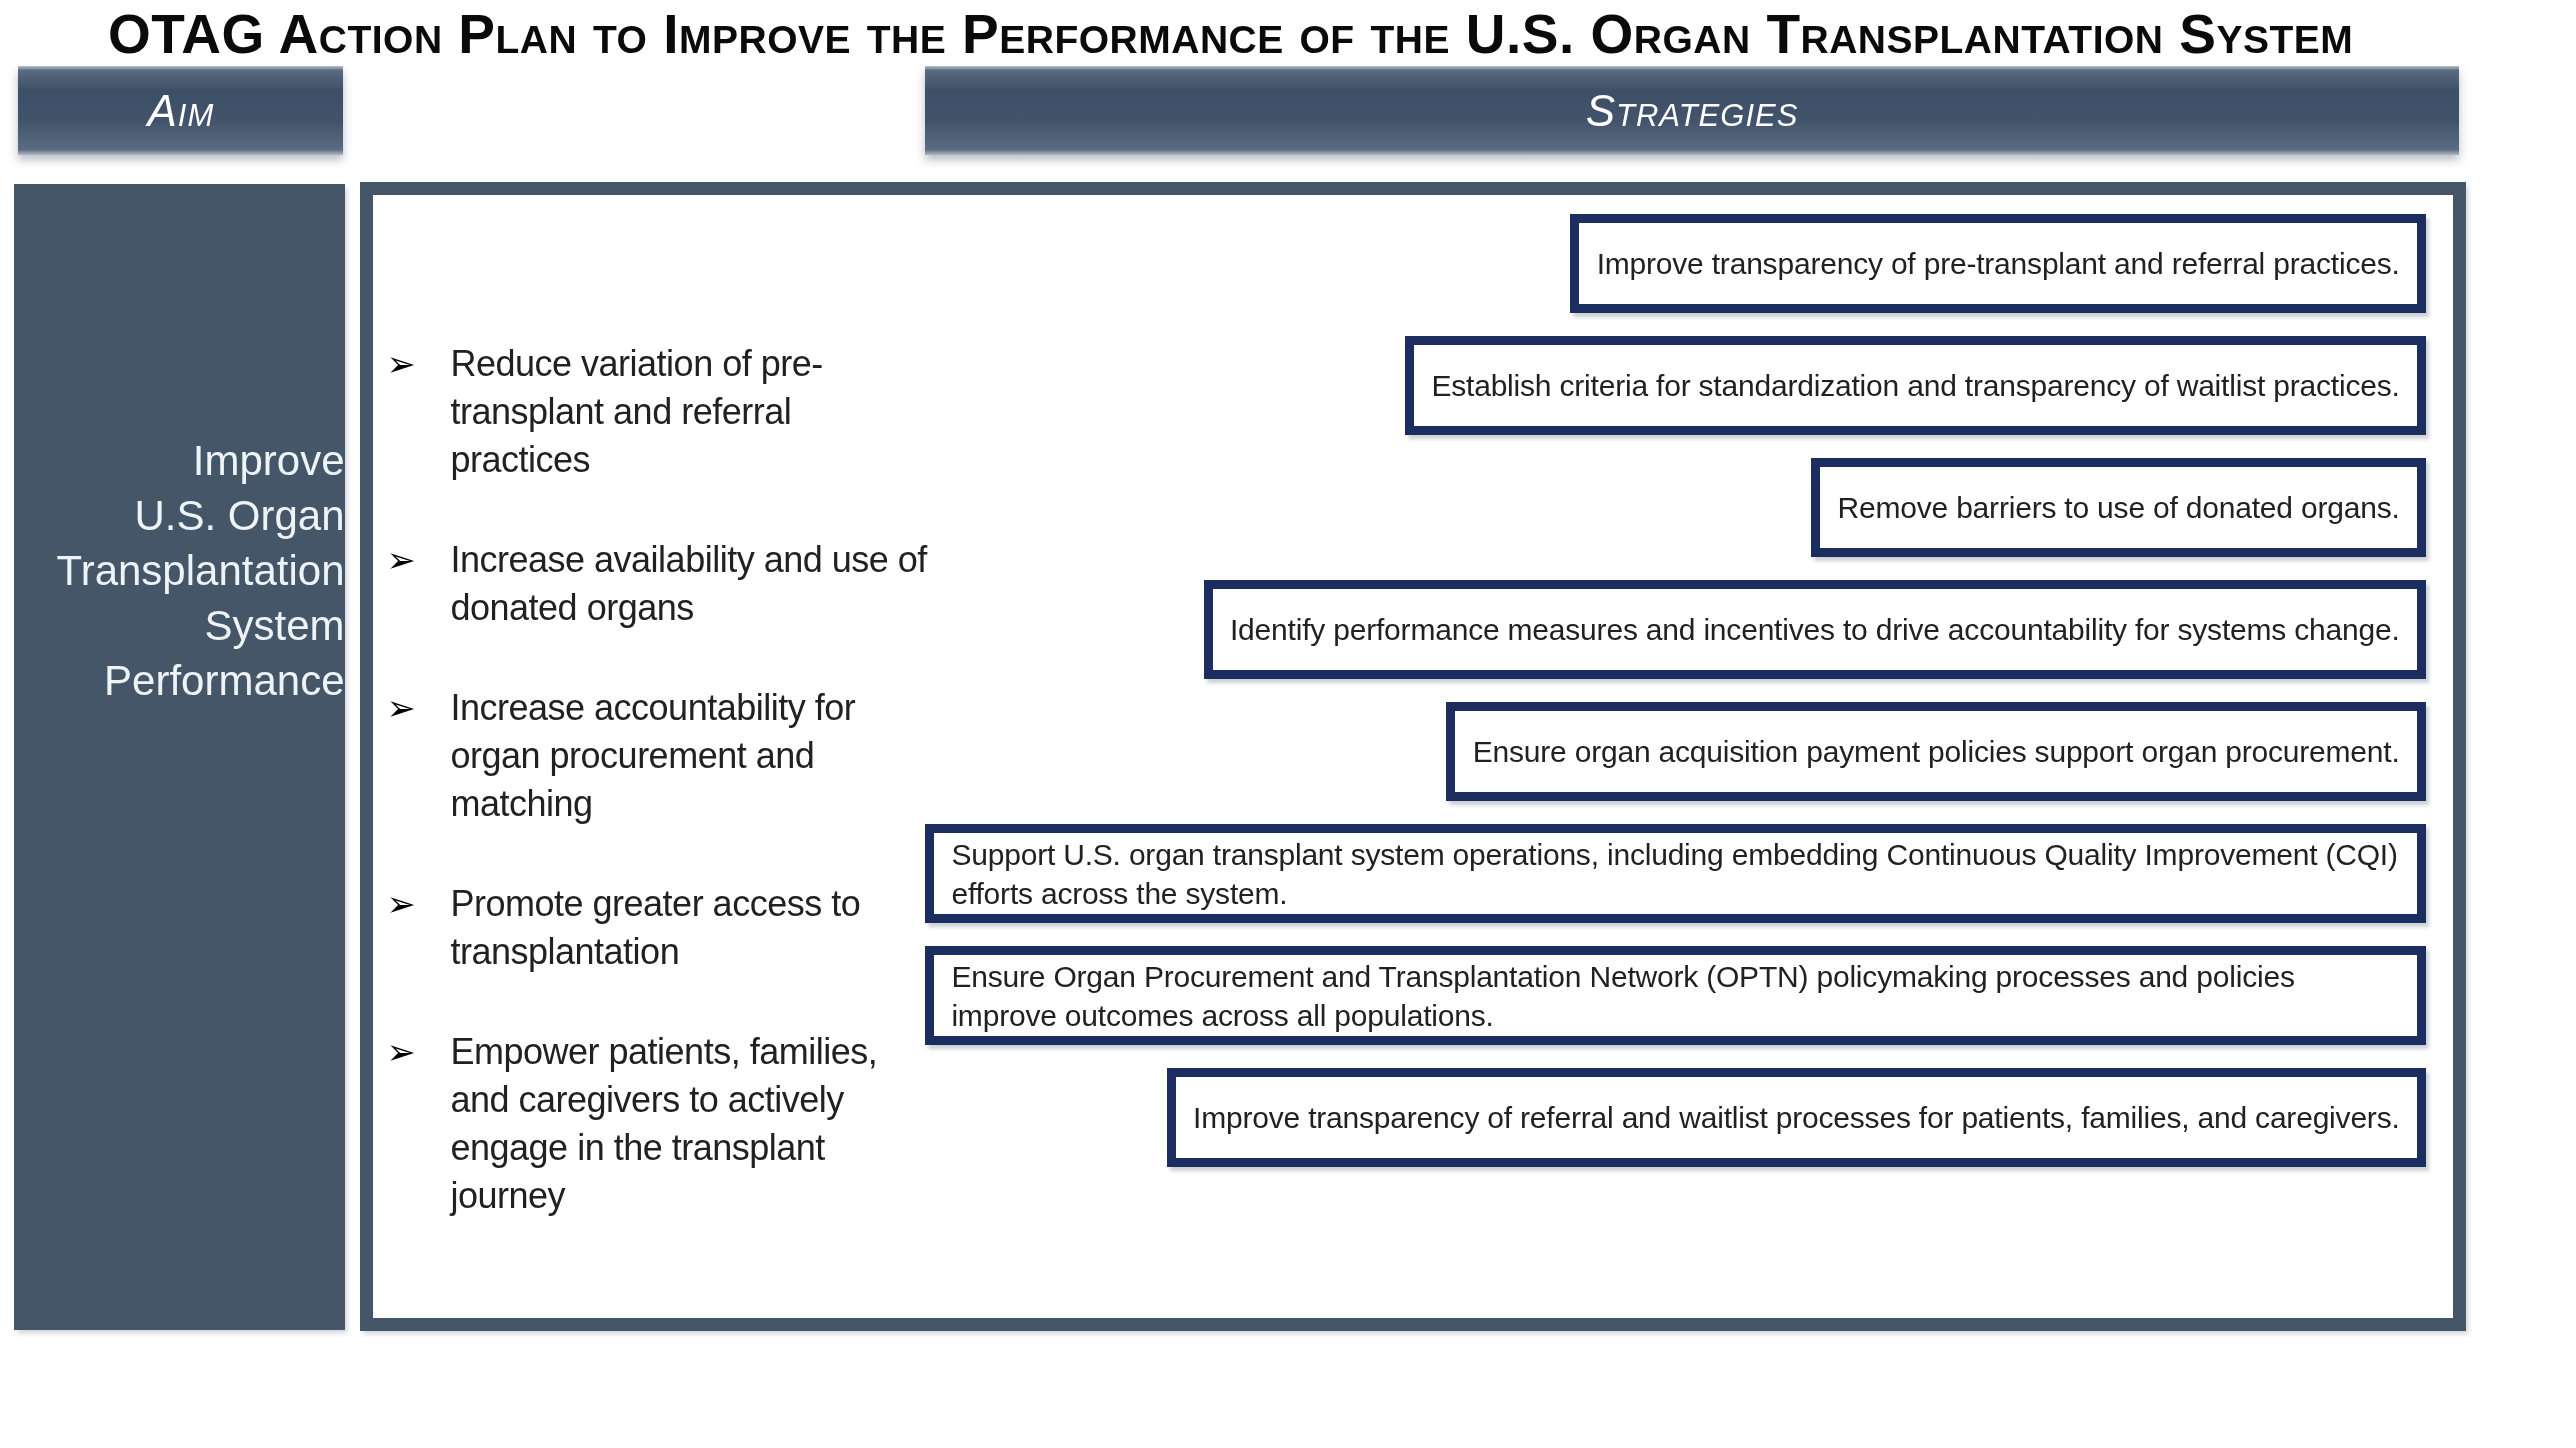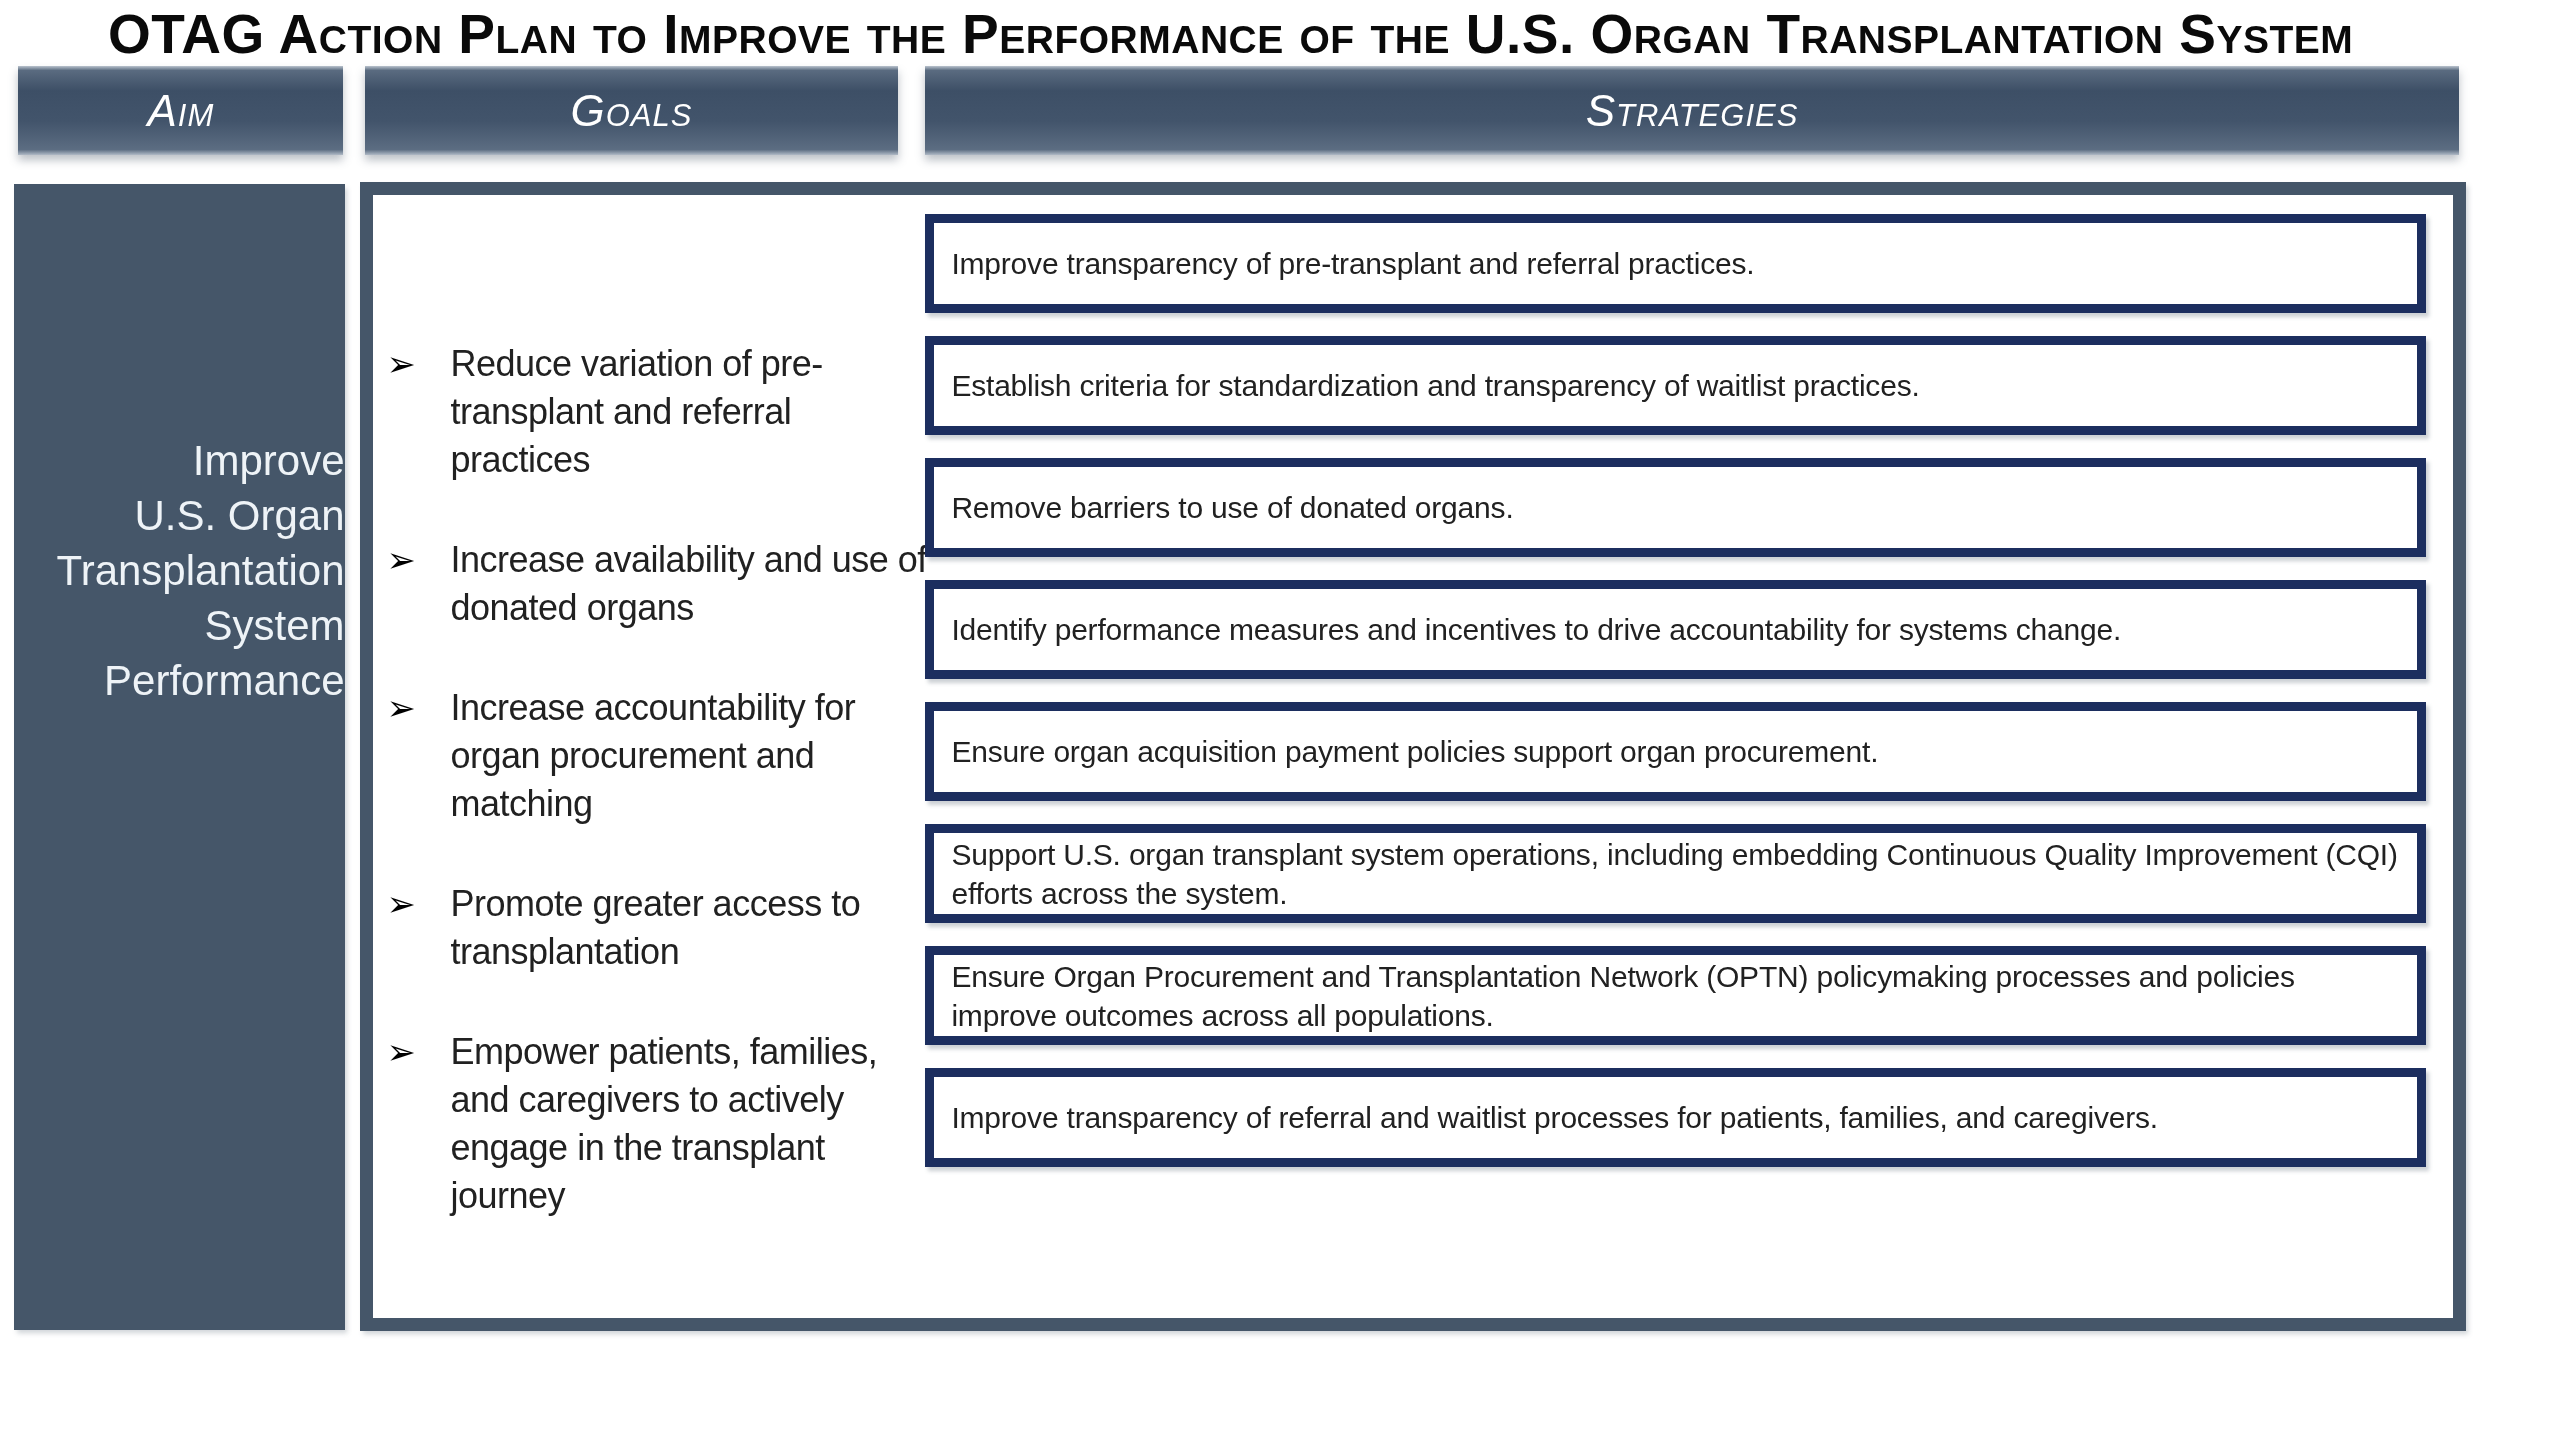--- a/index.html
+++ b/index.html
@@ -109,20 +109,21 @@
   }
 
   .strategies-list {
     position: absolute;
     left: 552px;
     top: 19.3px;
     width: 1501px;
     display: flex;
     flex-direction: column;
     gap: 23px;
+    align-items: flex-end;
   }
   .strategy-box {
     box-sizing: border-box;
     height: 99px;
     border: 9.7px solid var(--navy);
     background: #ffffff;
     display: flex;
     align-items: center;
     padding: 0 17.4px;
     box-shadow: 2.9px 3.9px 3.9px rgba(73,86,102,0.28);
@@ -136,23 +137,20 @@
 </style>
 </head>
 <body>
 
 <div id="page" style="--slate: #455669; --navy: #1c2e5f; --aim-text: #eef3f7; --body-text: #212121; --title-text: #0a0a0a;">
 
   <div class="figure-title">OTAG Action Plan to Improve the Performance of the U.S. Organ Transplantation System</div>
 
   <div class="hdr" id="hdr-aim">
     <span>Aim</span>
-  </div>
-  <div class="hdr" id="hdr-goals">
-    <span>Goals</span>
   </div>
   <div class="hdr" id="hdr-strategies">
     <span>Strategies</span>
   </div>
 
   <div class="aim-box">
     <div class="aim-statement">Improve
 U.S. Organ
 Transplantation
 System

